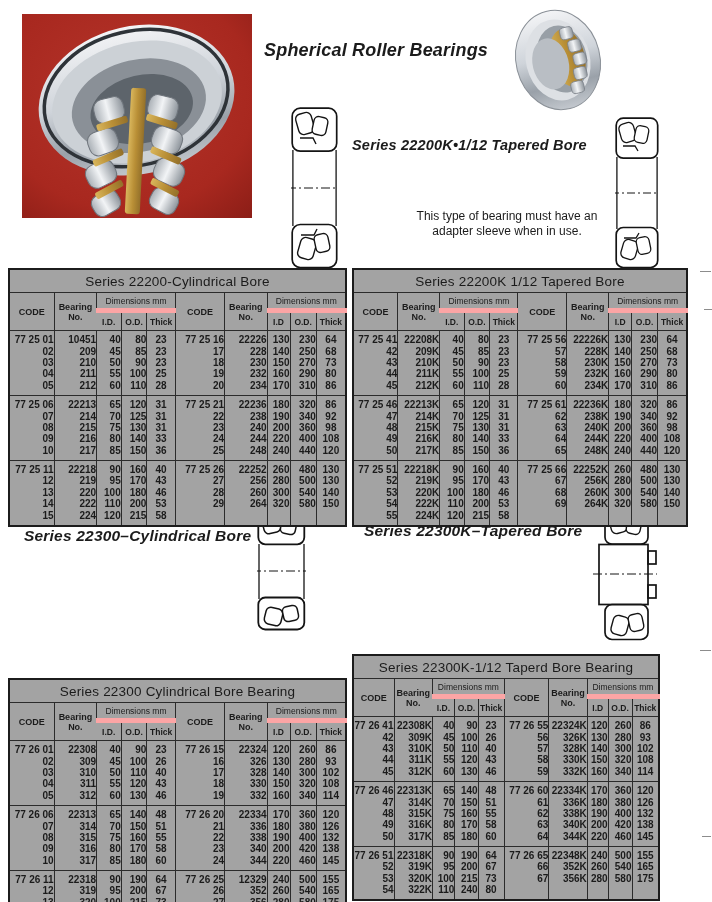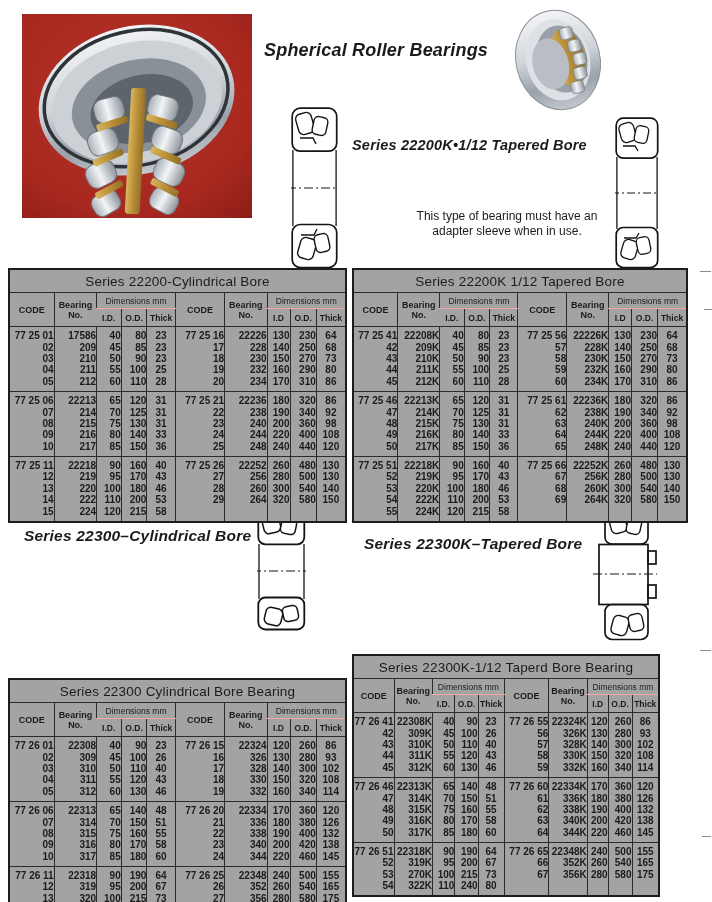--- a/index.html
+++ b/index.html
@@ -4,21 +4,21 @@
 <style>
   html,body{margin:0;padding:0;background:#e8e8e8;}
   #page{position:relative;width:712px;height:902px;background:#ffffff;overflow:hidden;
         font-family:"Liberation Sans","DejaVu Sans",sans-serif;color:#1b1b1b;}
   .abs{position:absolute;}
   .heading{font-style:italic;font-weight:700;letter-spacing:.2px;white-space:nowrap;}
   #main-title{left:264px;top:40px;font-size:18px;}
   #caption-22200{left:10px;top:226px;width:254px;text-align:center;font-size:15px;}
   #heading-22200k{left:352px;top:137px;font-size:14.5px;}
   #heading-22300{left:24px;top:527px;font-size:15.5px;}
-  #heading-22300k{left:364px;top:522px;font-size:15.5px;margin-top:13px;}
+  #heading-22300k{left:364px;top:522px;font-size:15.5px;}
   #adapter-note{left:398px;top:209px;width:218px;text-align:center;font-size:12px;line-height:15px;}
   
   #photo1{left:22px;top:14px;width:230px;height:204px;}
   #photo2{left:508px;top:4px;width:103px;height:113px;}
   
   #diagram1{left:291px;top:107px;}
   #diagram2{left:615px;top:117px;}
   #diagram3{left:257px;top:511px;}
   #diagram4{left:591px;top:508px;}
   
@@ -26,21 +26,21 @@
             border:2px solid #1c1c1c;}
   #table1{left:8px;top:268px;width:339px;}
   #table2{left:352px;top:268px;width:336px;}
   #table3{left:8px;top:654px;width:339px;margin-top:24px;}
   #table4{left:352px;top:654px;width:308px;}
   table.cat th,table.cat td{border-left:1px solid #2b2b2b;padding:0;margin:0;}
   table.cat th:first-child,table.cat td:first-child{border-left:none;}
   th.t-title{border-left:none!important;border-bottom:1px solid #2b2b2b;height:22px;
              font-size:13.5px;font-weight:400;text-align:center;letter-spacing:.2px;}
   th.h-span{font-size:9px;font-weight:700;border-bottom:1px solid #2b2b2b;line-height:10px;}
-  th.h-dims{font-size:8.5px;font-weight:400;height:15px;border-bottom:1px solid #fca5a5;}
+  th.h-dims{font-size:8.5px;font-weight:400;height:15px;border-bottom:5px solid #fca5a5;}
   tr.subhdr th{font-size:8.5px;font-weight:700;height:17px;border-bottom:1px solid #2b2b2b;}
   table.cat td{font-size:10px;font-weight:700;height:11.4px;line-height:11px;
                white-space:nowrap;overflow:hidden;}
   tr.block-start td{border-top:1px solid #2b2b2b;}
   tr.row-first td{padding-top:3px;}
   tr.row-last td{padding-bottom:4px;}
   td.c-code{text-align:right;padding-right:5px;}
   td.c-bear{text-align:right;padding-right:7px;}
   td.c-id,td.c-od{text-align:right;padding-right:6px;}
   td.c-th{text-align:center;}
@@ -231,21 +231,21 @@
         <th>O.D.</th>
         <th>Thick</th>
         <th>I.D</th>
         <th>O.D.</th>
         <th>Thick</th>
       </tr>
     </thead>
   <tbody>
         <tr class="row-first">
           <td class="c-code">77 25 01</td>
-          <td class="c-bear">17586</td>
+          <td class="c-bear">10451</td>
           <td class="c-id">40</td>
           <td class="c-od">80</td>
           <td class="c-th">23</td>
           <td class="c-code">77 25 16</td>
           <td class="c-bear">22226</td>
           <td class="c-id">130</td>
           <td class="c-od">230</td>
           <td class="c-th">64</td>
         </tr>
         <tr>
@@ -804,21 +804,21 @@
         </tr>
       </tbody>
       <tbody>
         <tr class="block-start row-first">
           <td class="c-code">77 26 11</td>
           <td class="c-bear">22318</td>
           <td class="c-id">90</td>
           <td class="c-od">190</td>
           <td class="c-th">64</td>
           <td class="c-code">77 26 25</td>
-          <td class="c-bear">22348</td>
+          <td class="c-bear">12329</td>
           <td class="c-id">240</td>
           <td class="c-od">500</td>
           <td class="c-th">155</td>
         </tr>
         <tr>
           <td class="c-code">12</td>
           <td class="c-bear">319</td>
           <td class="c-id">95</td>
           <td class="c-od">200</td>
           <td class="c-th">67</td>
@@ -1033,21 +1033,21 @@
           <td class="c-od">200</td>
           <td class="c-th">67</td>
           <td class="c-code">66</td>
           <td class="c-bear">352K</td>
           <td class="c-id">260</td>
           <td class="c-od">540</td>
           <td class="c-th">165</td>
         </tr>
         <tr>
           <td class="c-code">53</td>
-          <td class="c-bear">270K</td>
+          <td class="c-bear">320K</td>
           <td class="c-id">100</td>
           <td class="c-od">215</td>
           <td class="c-th">73</td>
           <td class="c-code">67</td>
           <td class="c-bear">356K</td>
           <td class="c-id">280</td>
           <td class="c-od">580</td>
           <td class="c-th">175</td>
         </tr>
         <tr class="row-last">

